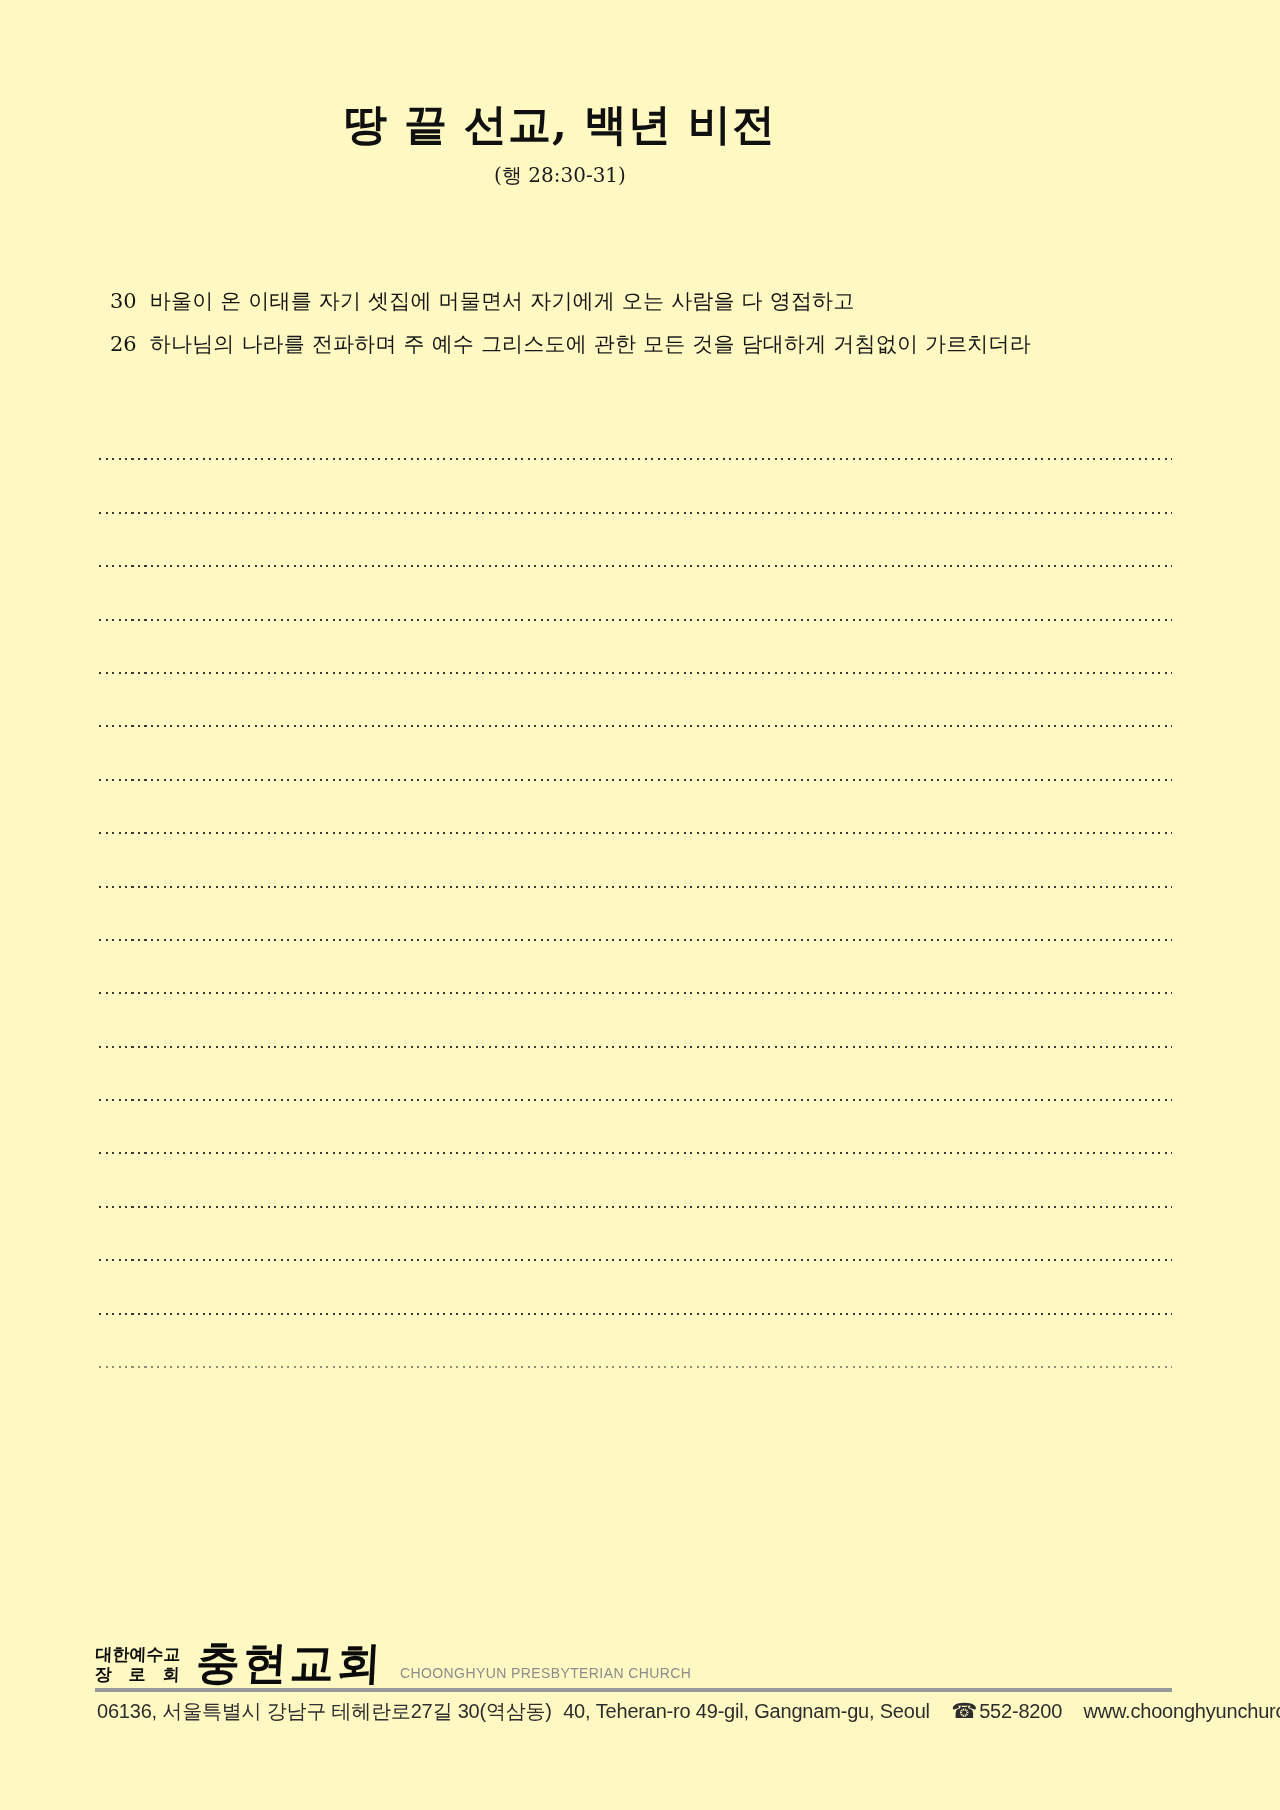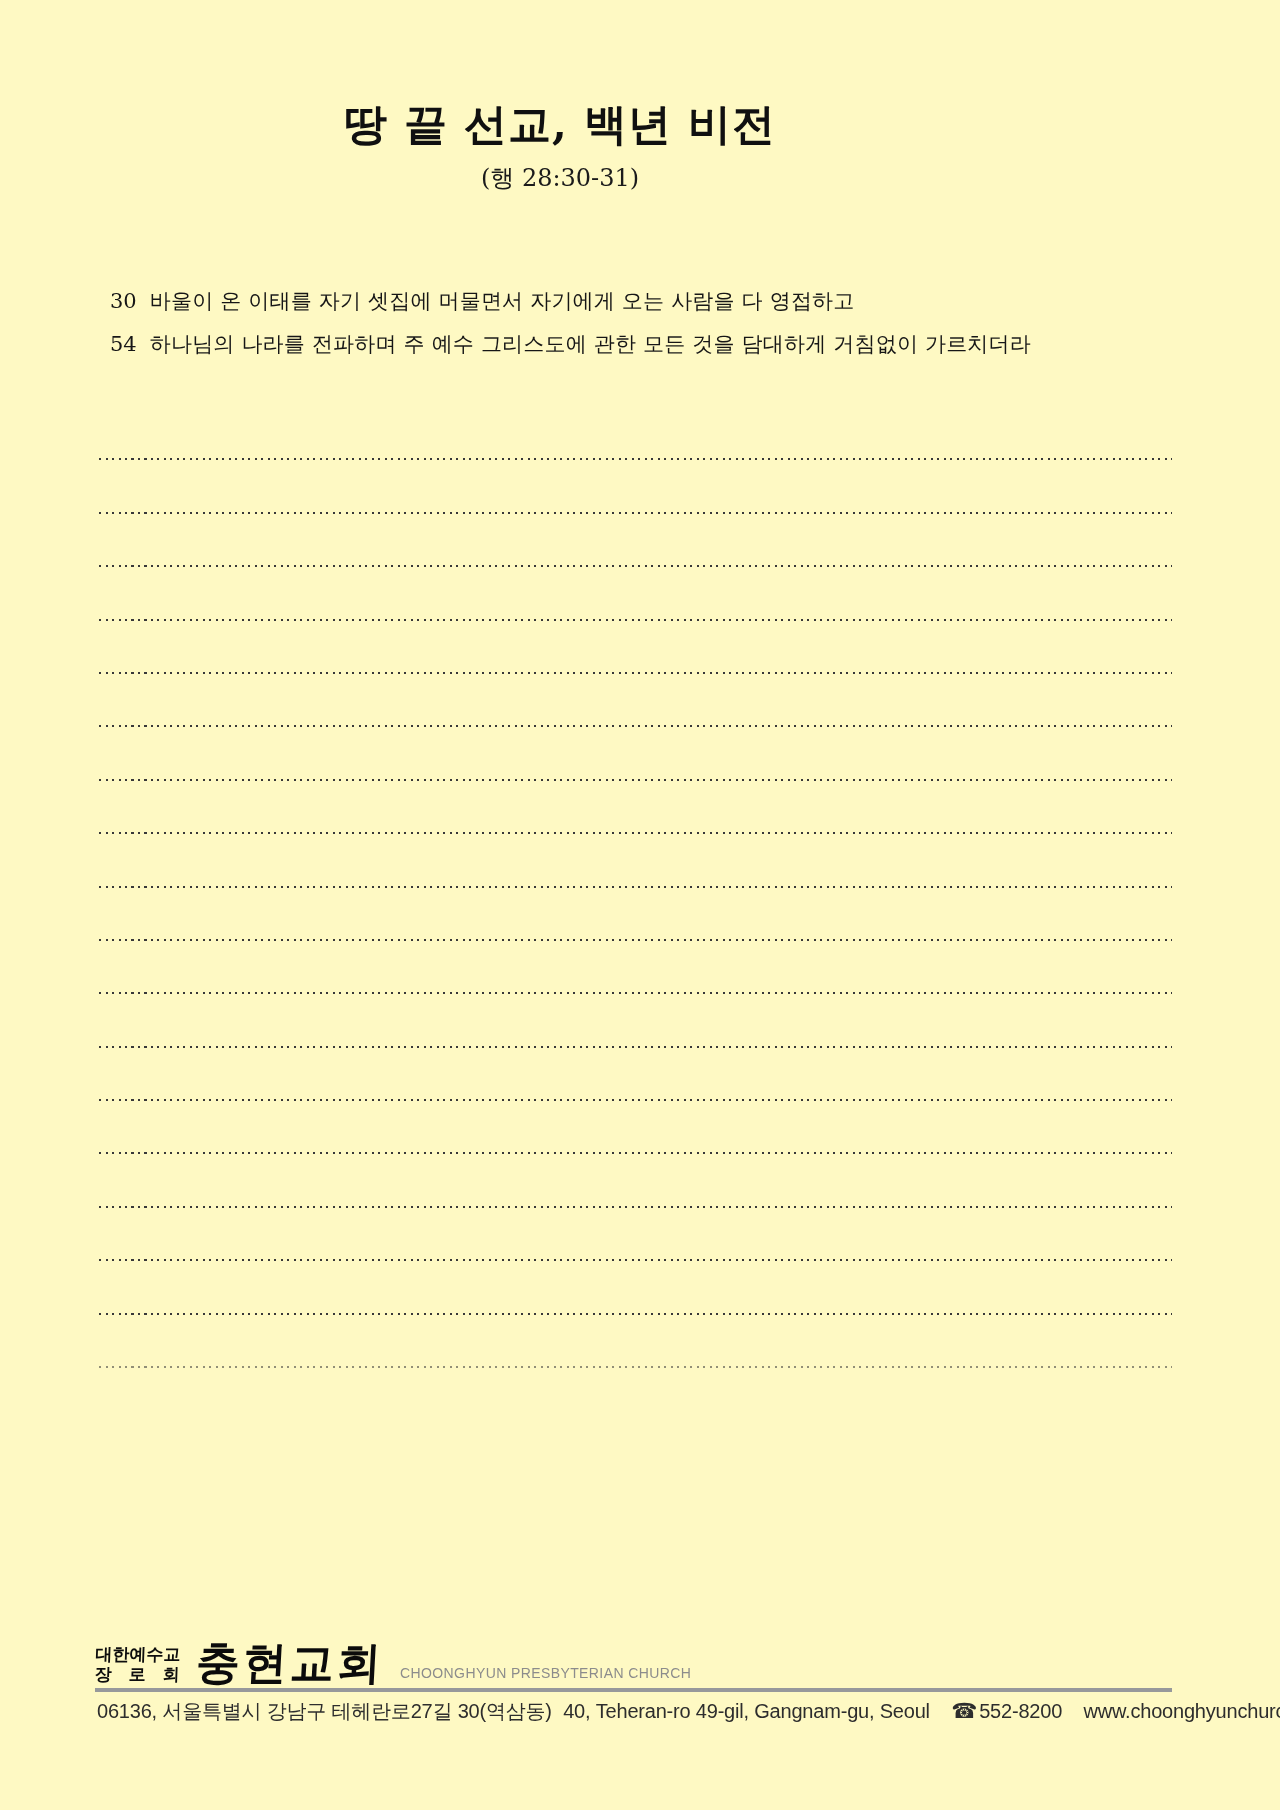--- a/index.html
+++ b/index.html
@@ -25,21 +25,21 @@
   }
   .doc-title {
     font-size: 43px;
     font-weight: 700;
     letter-spacing: 1px;
     line-height: 1.25;
     color: #101010;
   }
   .doc-subtitle {
     margin-top: 10px;
-    font-size: 24px;
+    font-size: 20px;
     font-weight: 400;
     color: #1b1b1b;
   }
 
   
   .scripture {
     position: absolute;
     top: 290px;
     left: 110px;
     right: 90px;
@@ -161,21 +161,21 @@
     <div class="doc-title">땅 끝 선교, 백년 비전</div>
     <div class="doc-subtitle">(행 28:30-31)</div>
   </div>
 
   <div class="scripture">
     <div class="verse-row">
       <span class="verse-num">30</span>
       <span class="verse-text">바울이 온 이태를 자기 셋집에 머물면서 자기에게 오는 사람을 다 영접하고</span>
     </div>
     <div class="verse-row">
-      <span class="verse-num">54</span>
+      <span class="verse-num">26</span>
       <span class="verse-text">하나님의 나라를 전파하며 주 예수 그리스도에 관한 모든 것을 담대하게 거침없이 가르치더라</span>
     </div>
   </div>
 
   <div class="notes-area">
       <div class="note-line"></div>
       <div class="note-line"></div>
       <div class="note-line"></div>
       <div class="note-line"></div>
       <div class="note-line"></div>

